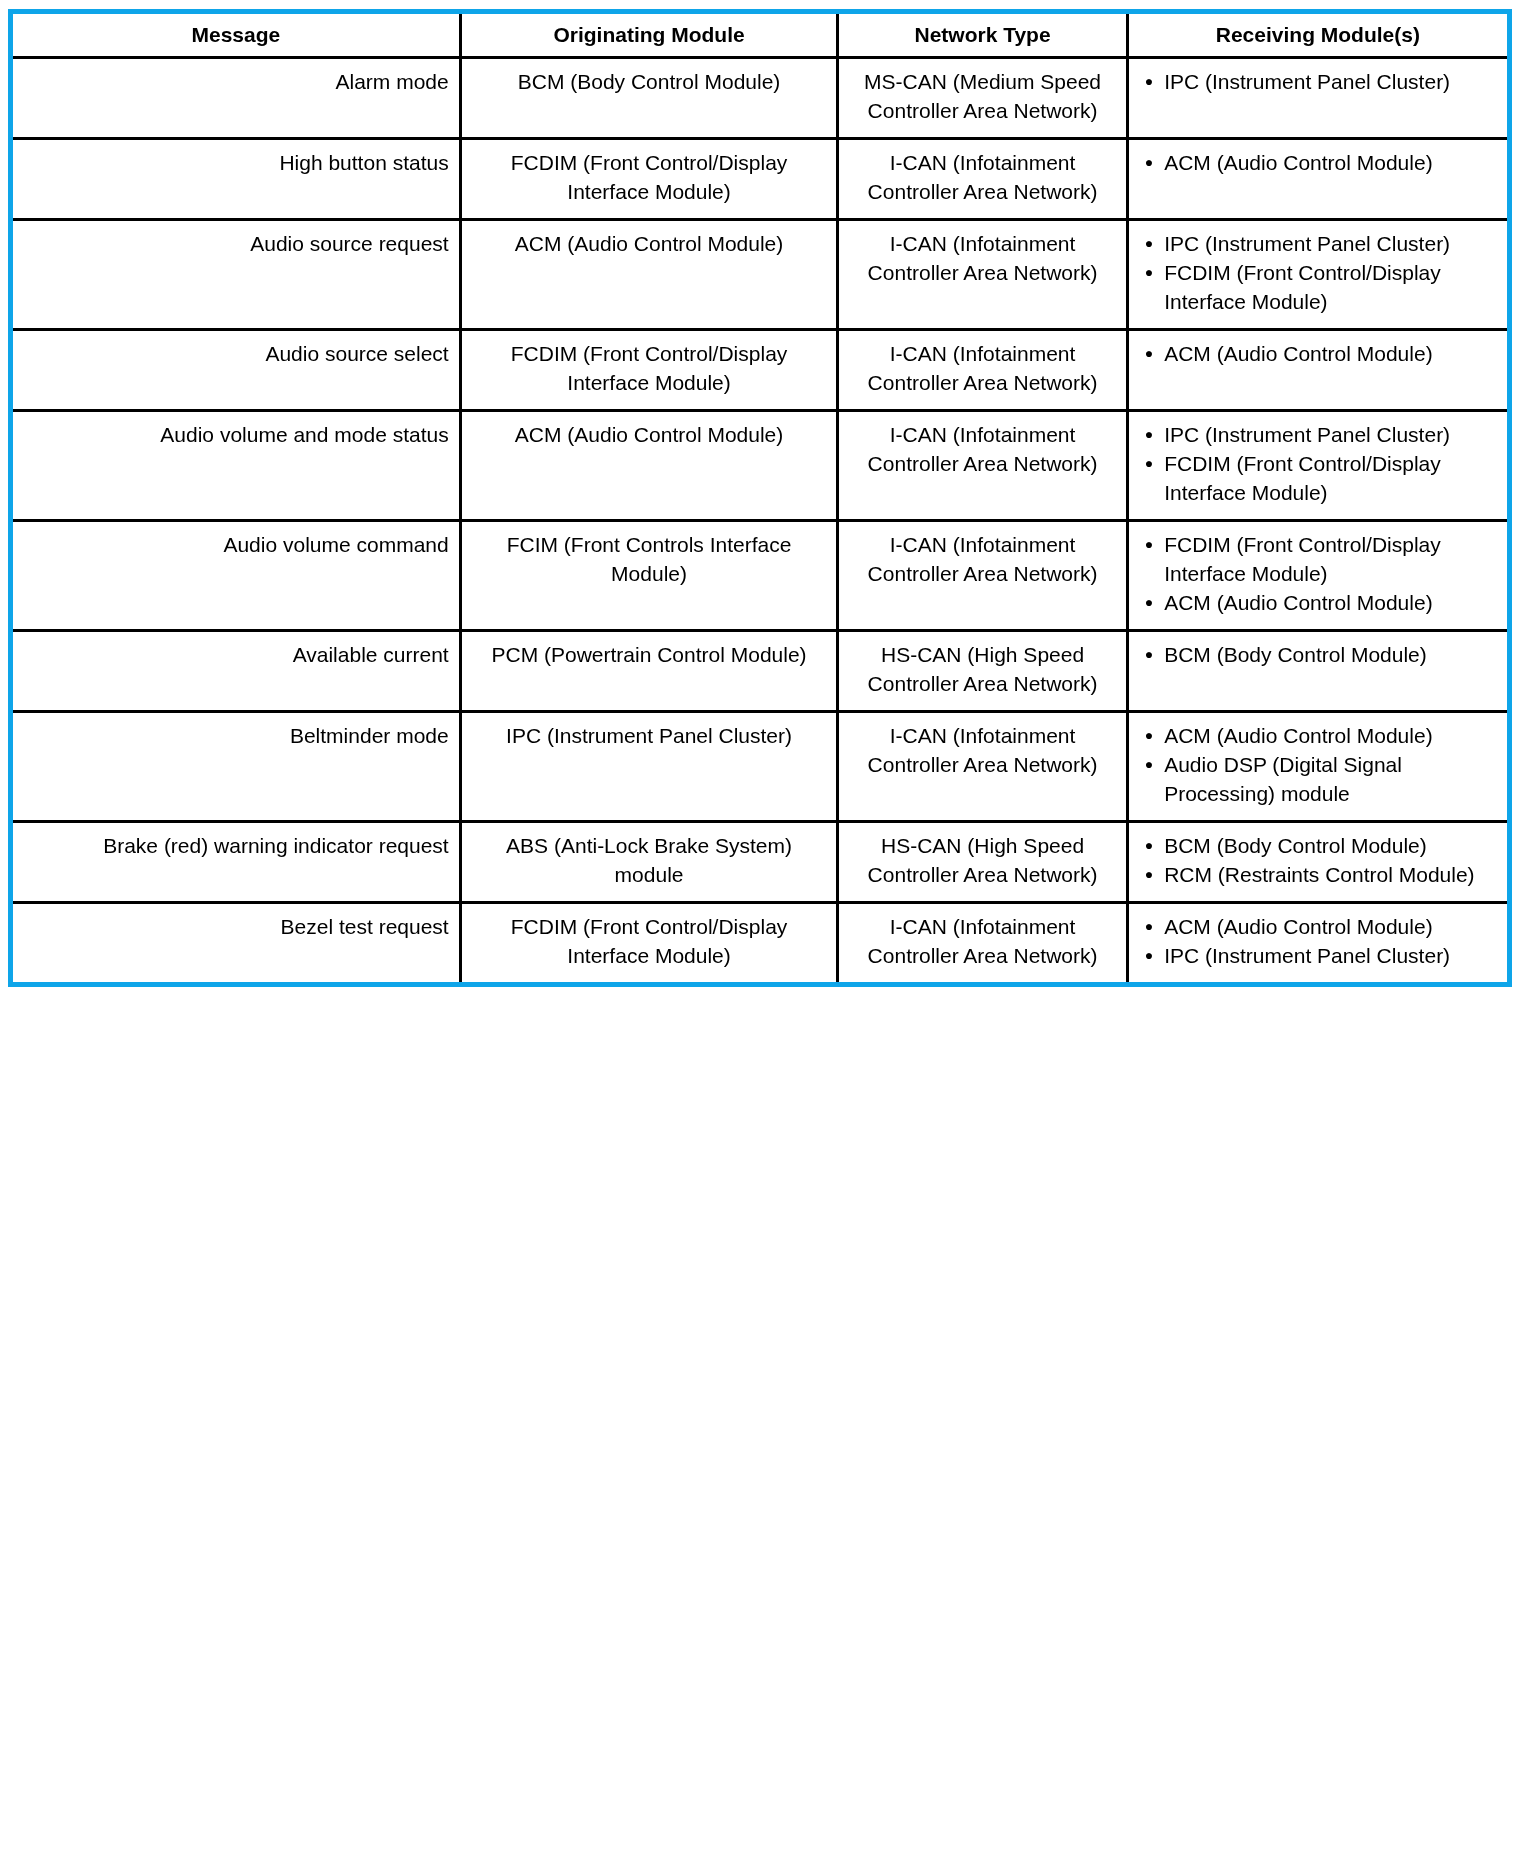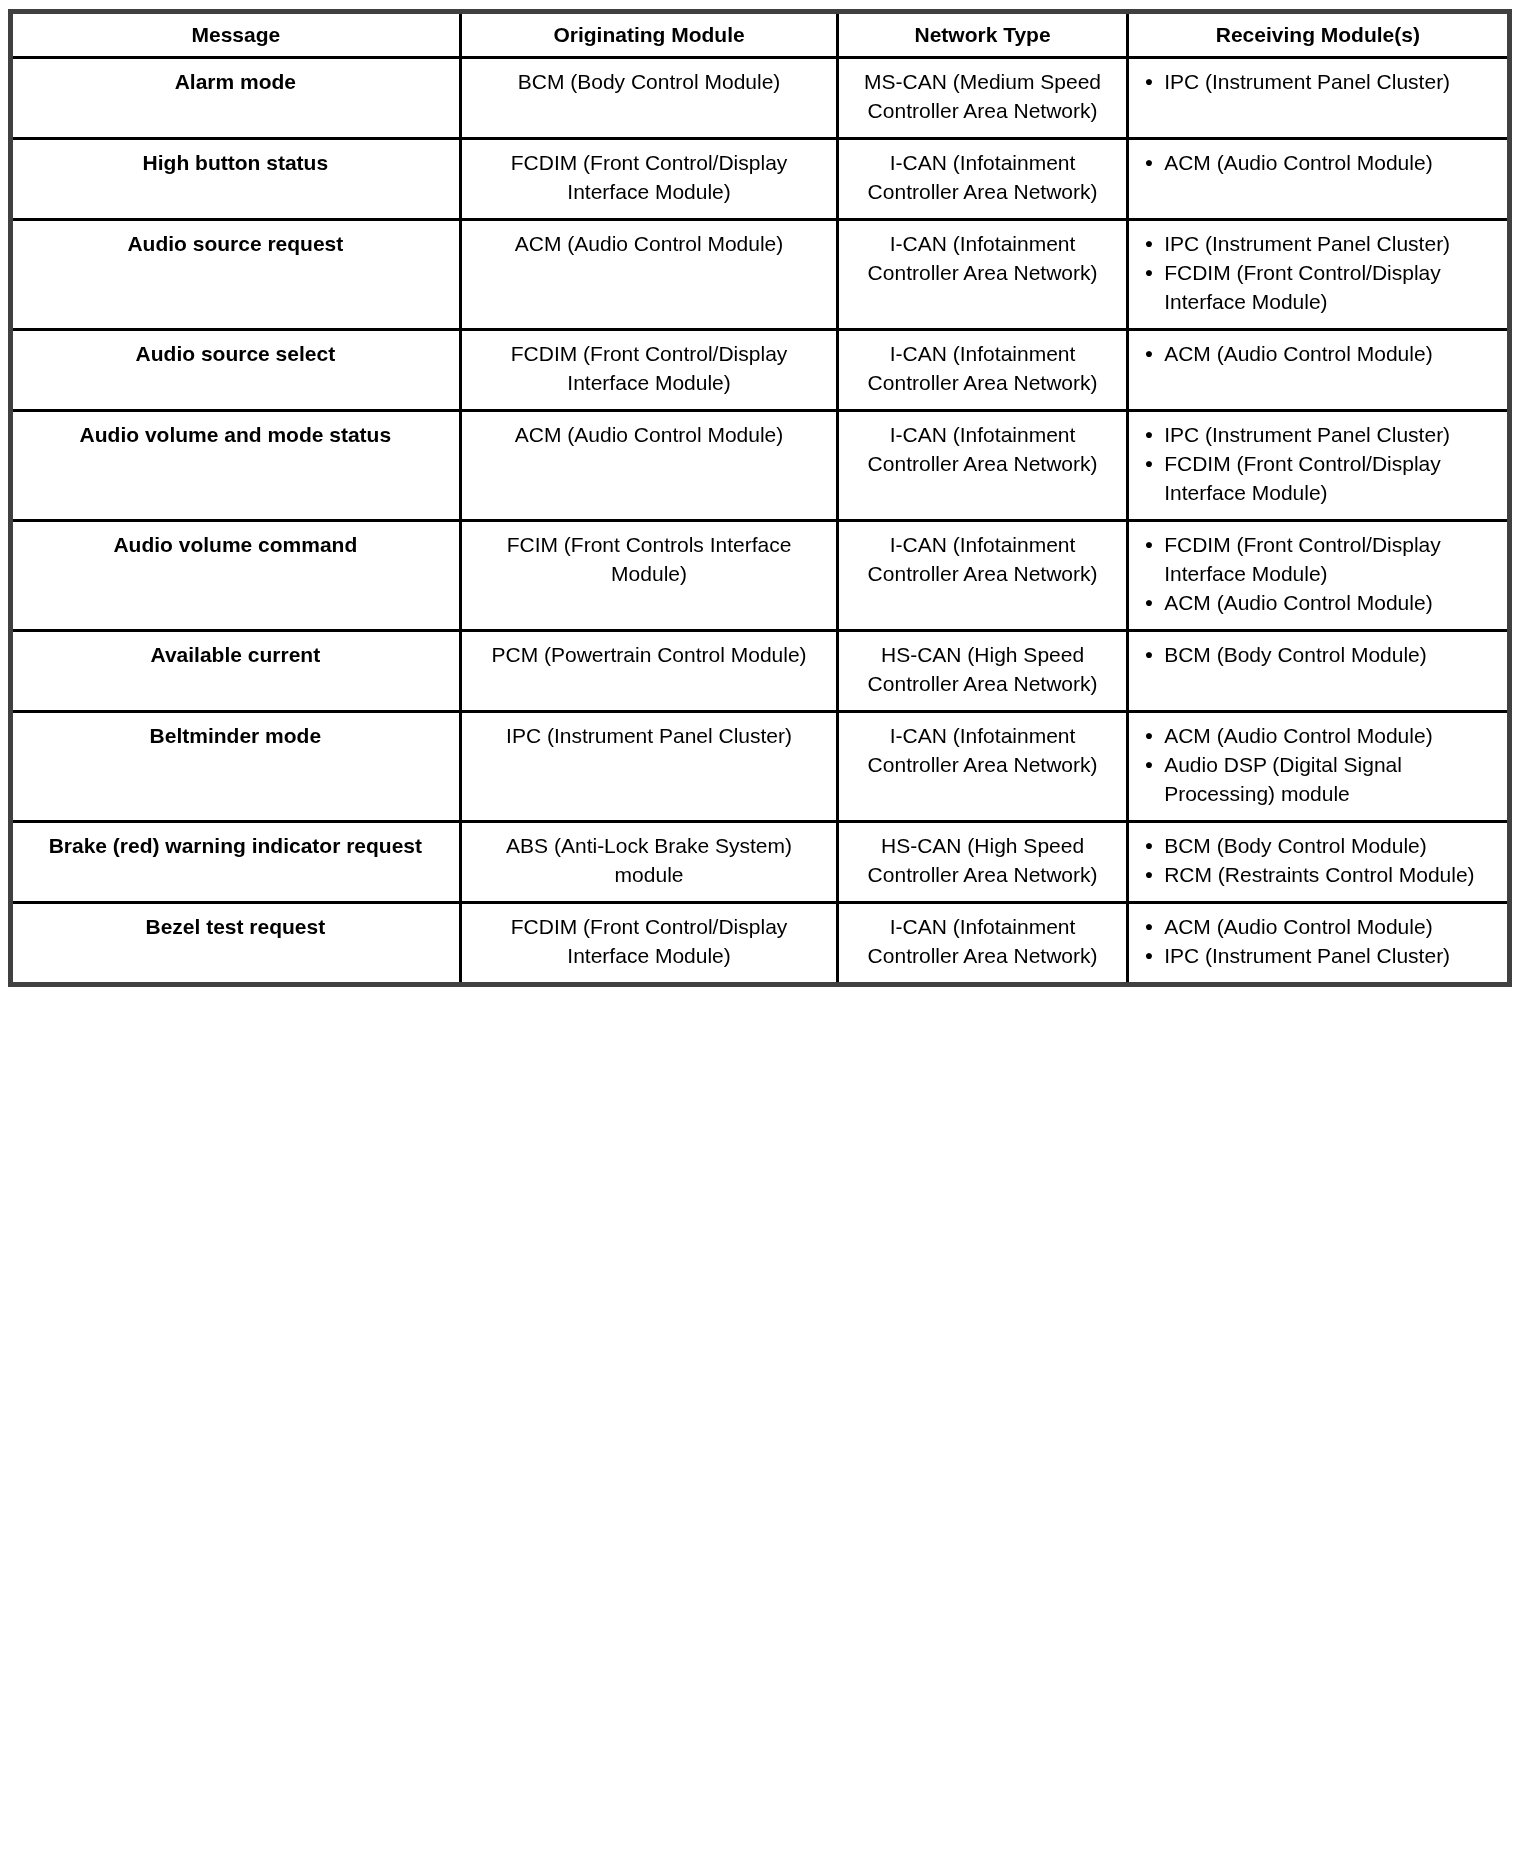--- a/index.html
+++ b/index.html
@@ -13,42 +13,41 @@
     min-height: 1858px;
     font-family: "Liberation Sans", sans-serif;
     color: #000000;
   }
   .page {
     padding: 9px 8px 10px 8px;
   }
   table.msg-table {
     width: 100%;
     border-collapse: collapse;
-    border: 5px solid #404040;
+    border: 5px solid #0ea5e9;
     table-layout: fixed;
   }
   .msg-table th,
   .msg-table td {
     border: 3px solid #000000;
     vertical-align: top;
     font-size: 21px;
     line-height: 29px;
     padding: 8px 10px 12px 10px;
     overflow-wrap: break-word;
   }
   .msg-table th {
     font-weight: bold;
     text-align: center;
     padding: 8px 6px;
     line-height: 26px;
   }
   td.col-message {
-    text-align: center;
+    text-align: right;
     padding-left: 9px;
-    font-weight: bold;
   }
   td.col-origin,
   td.col-network {
     text-align: center;
     padding-left: 12px;
     padding-right: 12px;
   }
   td.col-receiving {
     text-align: left;
     padding-left: 16px;

